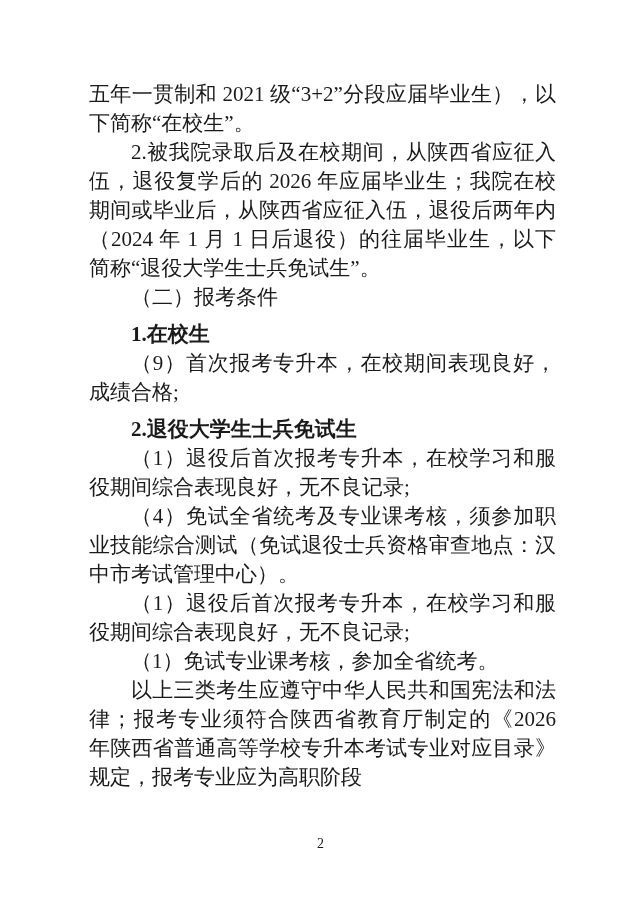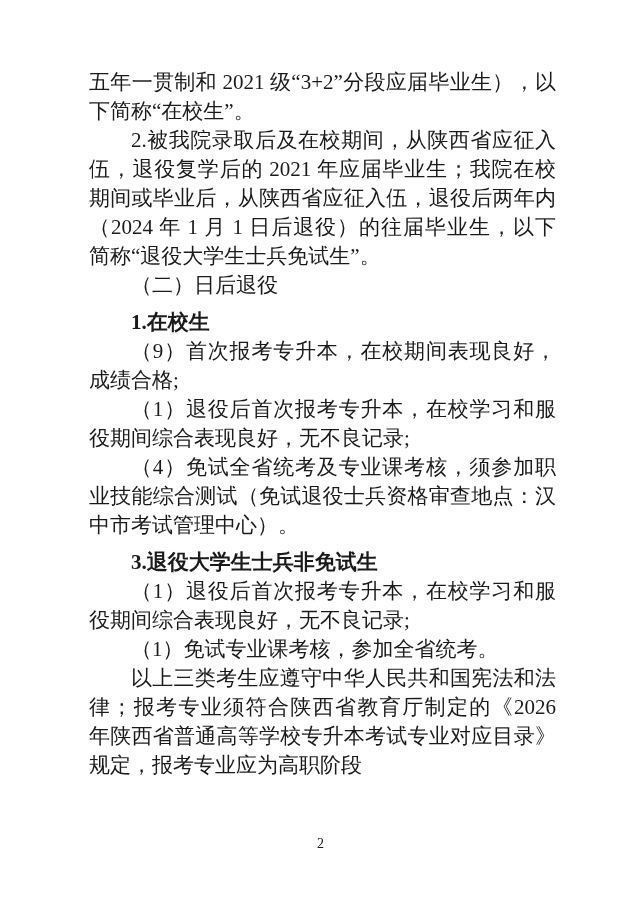--- a/index.html
+++ b/index.html
@@ -12,21 +12,21 @@
     width: 641px;
     height: 907px;
     background: #ffffff;
     overflow: hidden;
     font-family: "Liberation Serif", "DejaVu Serif", serif;
     color: #1a1a1a;
   }
   .content {
     position: absolute;
     left: 89px;
-    top: 68px;
+    top: 80px;
     width: 467px;
     font-size: 21px;
     line-height: 29px;
     text-align: justify;
     text-justify: inter-ideograph;
   }
   .content p {
     margin: 0;
     padding: 0;
     text-indent: 2em;
@@ -47,25 +47,25 @@
     font-size: 14px;
     color: #1a1a1a;
   }
 </style>
 </head>
 <body>
 
 <div class="page">
   <div class="content">
     <p class="no-indent">五年一贯制和 2021 级“3+2”分段应届毕业生），以下简称“在校生”。</p>
-    <p>2.被我院录取后及在校期间，从陕西省应征入伍，退役复学后的 2021 年应届毕业生；我院在校期间或毕业后，从陕西省应征入伍，退役后两年内（2024 年 1 月 1 日后退役）的往届毕业生，以下简称“退役大学生士兵免试生”。</p>
-    <p>（二）日后退役</p>
+    <p>2.被我院录取后及在校期间，从陕西省应征入伍，退役复学后的 2026 年应届毕业生；我院在校期间或毕业后，从陕西省应征入伍，退役后两年内（2024 年 1 月 1 日后退役）的往届毕业生，以下简称“退役大学生士兵免试生”。</p>
+    <p>（二）报考条件</p>
     <p class="heading-bold">1.在校生</p>
     <p>（9）首次报考专升本，在校期间表现良好，成绩合格;</p>
+    <p class="heading-bold">2.退役大学生士兵免试生</p>
     <p>（1）退役后首次报考专升本，在校学习和服役期间综合表现良好，无不良记录;</p>
     <p>（4）免试全省统考及专业课考核，须参加职业技能综合测试（免试退役士兵资格审查地点：汉中市考试管理中心）。</p>
-    <p class="heading-bold">3.退役大学生士兵非免试生</p>
     <p>（1）退役后首次报考专升本，在校学习和服役期间综合表现良好，无不良记录;</p>
     <p>（1）免试专业课考核，参加全省统考。</p>
     <p>以上三类考生应遵守中华人民共和国宪法和法律；报考专业须符合陕西省教育厅制定的《2026 年陕西省普通高等学校专升本考试专业对应目录》规定，报考专业应为高职阶段</p>
   </div>
   <div class="footer">2</div>
 </div>
 
 </body></html>

